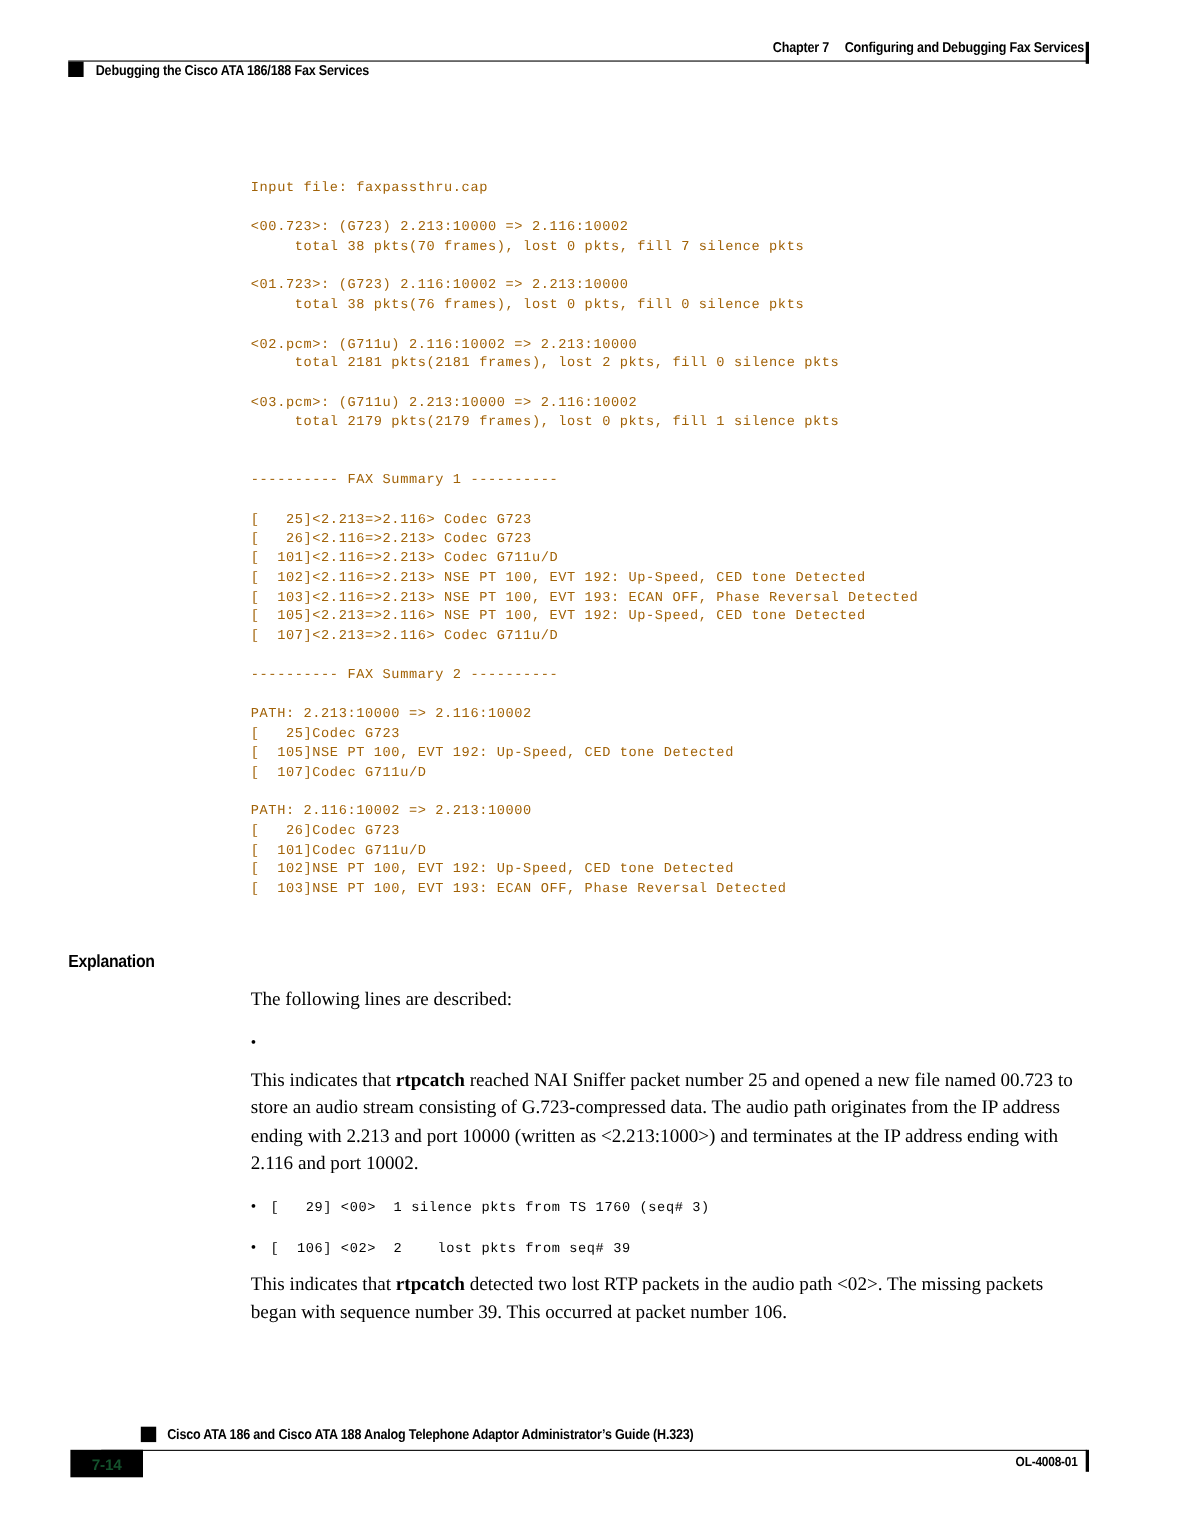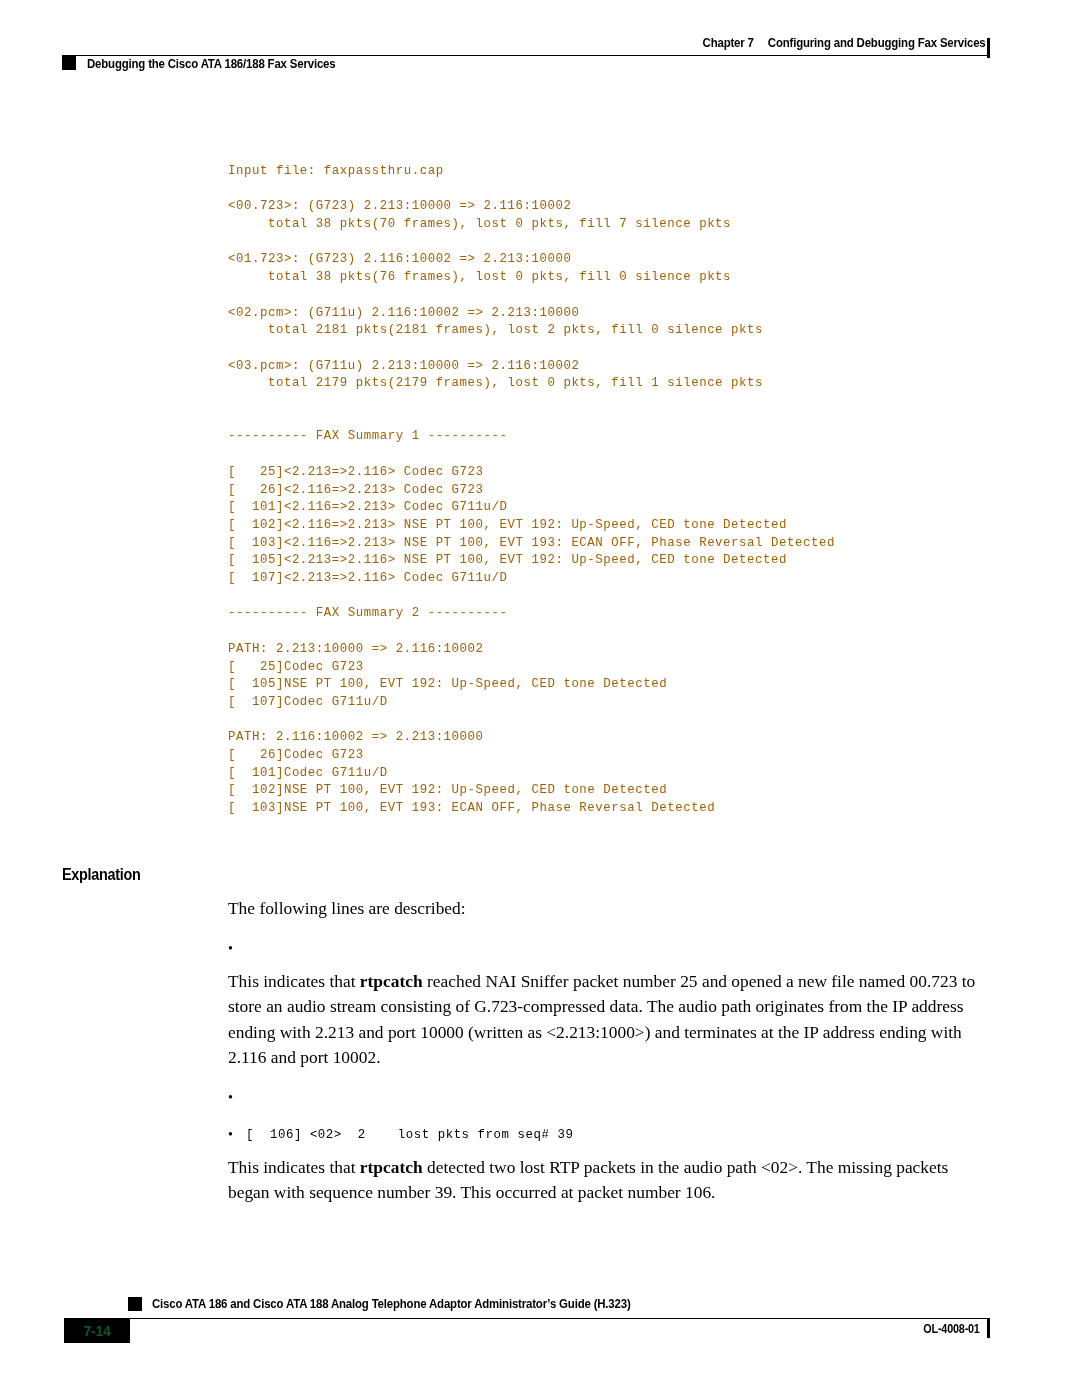--- a/index.html
+++ b/index.html
@@ -248,20 +248,21 @@
 <div class="body-col">
   <p class="body-para lead">The following lines are described:</p>
 
   <div id="explanation-items">
       <div class="bullet-item">
         <span class="bullet-dot">•</span>
       </div>
       <p class="body-para indented"><span>This indicates that </span><span class="bold-term">rtpcatch</span><span> reached NAI Sniffer packet number 25 and opened a new file named 00.723 to store an audio stream consisting of G.723-compressed data. The audio path originates from the IP address ending with 2.213 and port 10000 (written as &lt;2.213:1000&gt;) and terminates at the IP address ending with 2.116 and port 10002.</span></p>
       <div class="bullet-item">
         <span class="bullet-dot">•</span>
+        <span class="bullet-code">[   29] &lt;00&gt;  1 silence pkts from TS 1760 (seq# 3)</span>
       </div>
       <div class="bullet-item">
         <span class="bullet-dot">•</span>
         <span class="bullet-code">[  106] &lt;02&gt;  2    lost pkts from seq# 39</span>
       </div>
       <p class="body-para indented"><span>This indicates that  </span><span class="bold-term">rtpcatch</span><span> detected two lost RTP packets in the audio path &lt;02&gt;.  The missing packets began with sequence number 39. This occurred at packet number 106.</span></p>
     </div>
 </div>
 
 <div class="page-footer">

